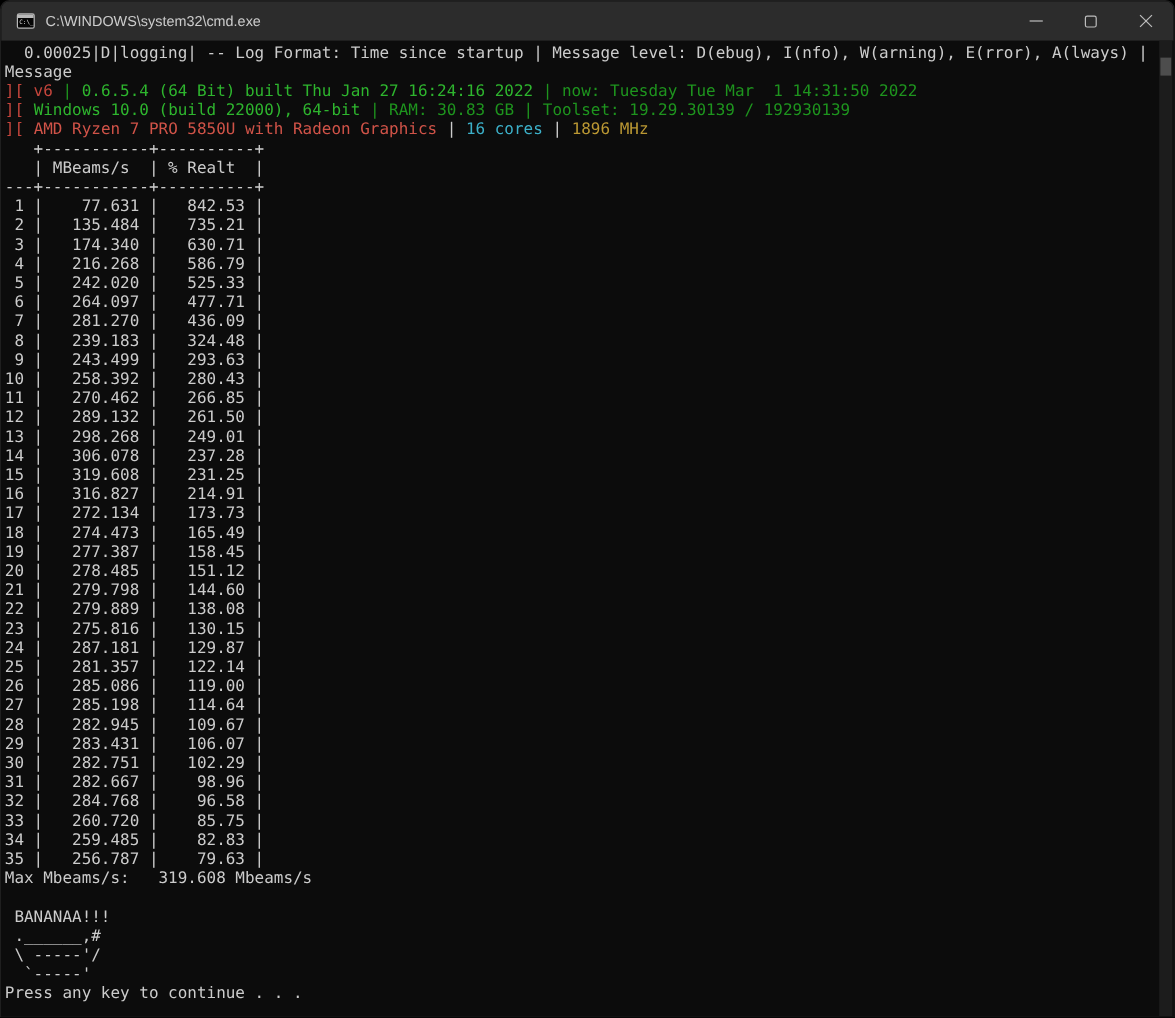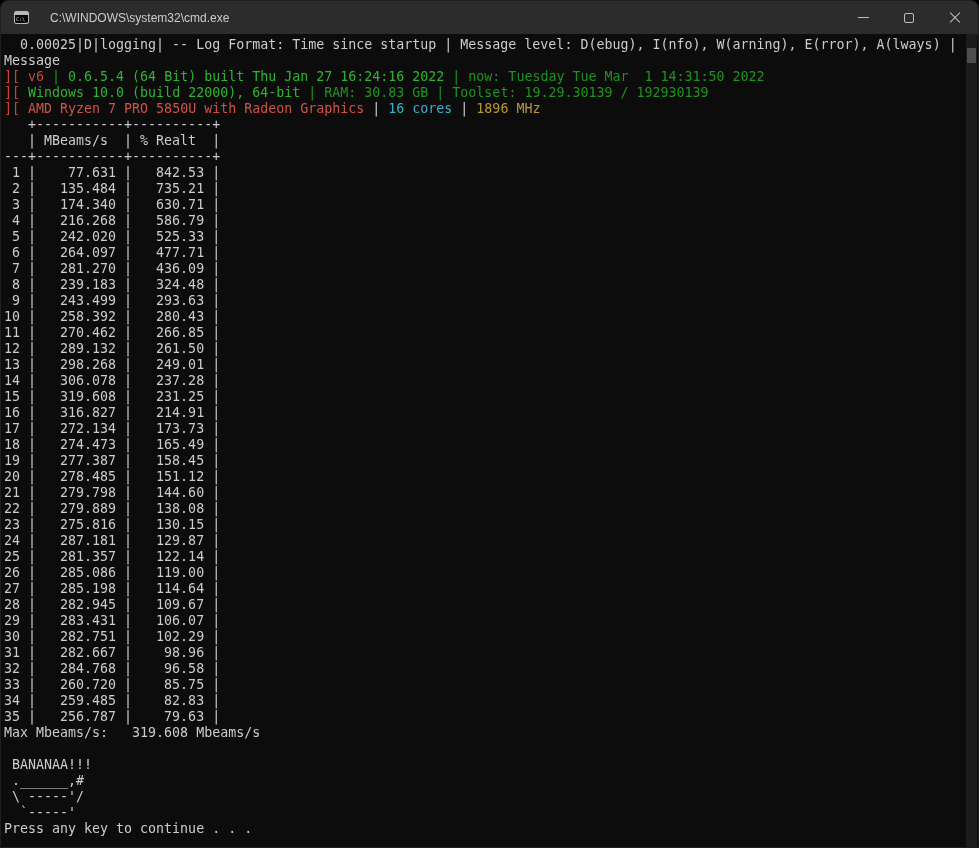--- a/index.html
+++ b/index.html
@@ -14,21 +14,21 @@
     border: 1px solid #1f1f1f;
     border-radius: 8px 8px 0 0;
     overflow: hidden;
     display: flex; flex-direction: column;
   }
   .titlebar {
     height: 33px; flex: 0 0 33px;
     background: #2c2c2c;
     display: flex; align-items: center; justify-content: space-between;
   }
-  .titlebar-left { display: flex; align-items: center; gap: 21px; padding-left: 13px; }
+  .titlebar-left { display: flex; align-items: center; gap: 9px; padding-left: 13px; }
   .cmd-icon {
     width: 15px; height: 13px;
     border: 1px solid #b9b9b9; border-radius: 2px;
     background: #050505; position: relative;
   }
   .cmd-icon::before {
     content: ""; position: absolute; top: 0; left: 0; right: 0; height: 3px;
     background: #b9b9b9;
   }
   .cmd-icon::after {

